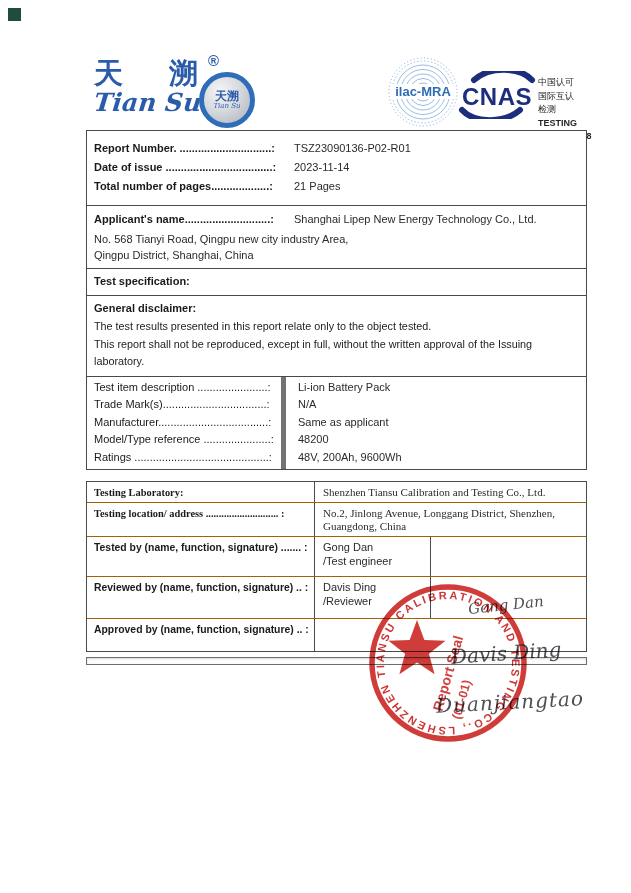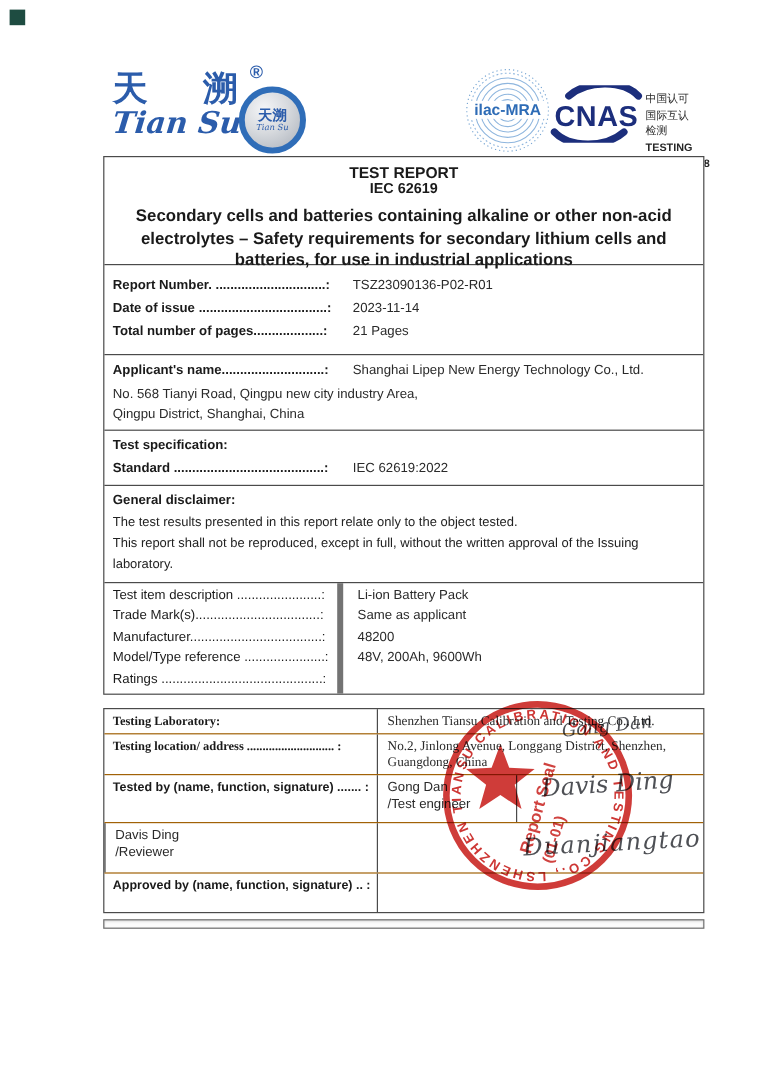--- a/index.html
+++ b/index.html
@@ -127,25 +127,20 @@
   <div>国际互认</div>
   <div>检测</div>
   <div class="b">TESTING</div>
   <div class="b">CNAS L5138</div>
 </div>
 
 <div class="doc">
 
   <div class="box">
 
-    <div class="sec sec-title">
-      <div class="t1">TEST REPORT</div>
-      <div class="t2">IEC 62619</div>
-      <div class="t3">Secondary cells and batteries containing alkaline or other non-acid electrolytes – Safety requirements for secondary lithium cells and batteries, for use in industrial applications</div>
-    </div>
 
     <div class="sec rows">
       <div class="row">
         <span class="lbl">Report Number. ..............................:</span>
         <span class="val">TSZ23090136-P02-R01</span>
       </div>
       <div class="row">
         <span class="lbl">Date of issue ...................................:</span>
         <span class="val">2023-11-14</span>
       </div>
@@ -161,42 +156,39 @@
         <span class="val">Shanghai Lipep New Energy Technology Co., Ltd.</span>
       </div>
       <div class="row">
         <span class="val val-multi">No. 568 Tianyi Road, Qingpu new city industry Area,
 Qingpu District, Shanghai, China</span>
       </div>
     </div>
 
     <div class="sec sec-spec">
       <div class="heading">Test specification:</div>
-      <div class="row">
-        <span class="lbl">Standard .........................................:</span>
-        <span class="val">IEC 62619:2022</span>
-      </div>
     </div>
 
     <div class="sec sec-disclaimer">
       <div class="heading">General disclaimer:</div>
       <div class="disc-line">The test results presented in this report relate only to the object tested.</div>
       <div class="disc-line">This report shall not be reproduced, except in full, without the written approval of the Issuing laboratory.</div>
     </div>
 
     <div class="sec sec-item">
       <div class="item-labels">
         <div class="item-line">Test item description .......................:</div>
         <div class="item-line">Trade Mark(s)..................................:</div>
         <div class="item-line">Manufacturer....................................:</div>
         <div class="item-line">Model/Type reference ......................:</div>
         <div class="item-line">Ratings ............................................:</div>
       </div>
       <div class="item-values">
         <div class="item-line">Li-ion Battery Pack</div>
+        <div class="item-line">N/A</div>
         <div class="item-line">Same as applicant</div>
         <div class="item-line">48200</div>
         <div class="item-line">48V, 200Ah, 9600Wh</div>
       </div>
     </div>
 
   </div>
 
   <div class="box lab">
     <div class="lab-row cols2 r1">
@@ -210,20 +202,21 @@
     </div>
     <div class="lab-row cols3 r3">
       <div class="lbl2">Tested by (name, function, signature) ....... :</div>
       <div class="val2">
         <div class="nf-name">Gong Dan</div>
         <div class="nf-func">/Test engineer</div>
       </div>
       <div class="c3"></div>
     </div>
     <div class="lab-row cols3 r4">
+      <div class="lbl2">Reviewed by (name, function, signature) .. :</div>
       <div class="val2">
         <div class="nf-name">Davis Ding</div>
         <div class="nf-func">/Reviewer</div>
       </div>
       <div class="c3"></div>
     </div>
     <div class="lab-row cols3 r5">
       <div class="lbl2">Approved by (name, function, signature) .. :</div>
       <div class="c3"></div>
     </div>

